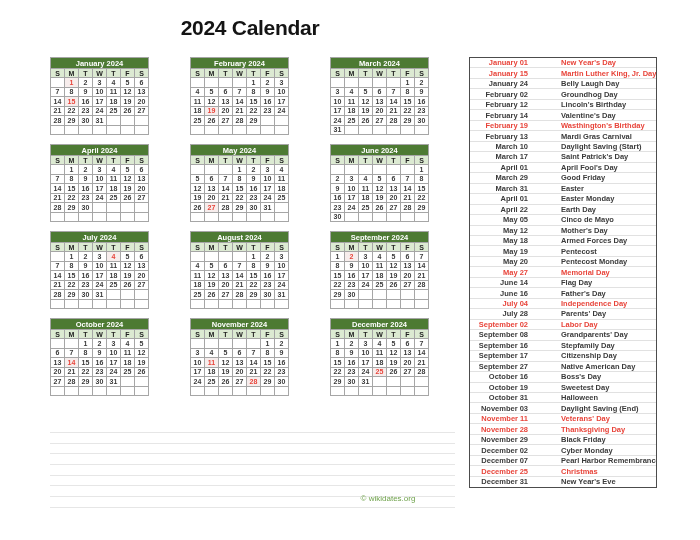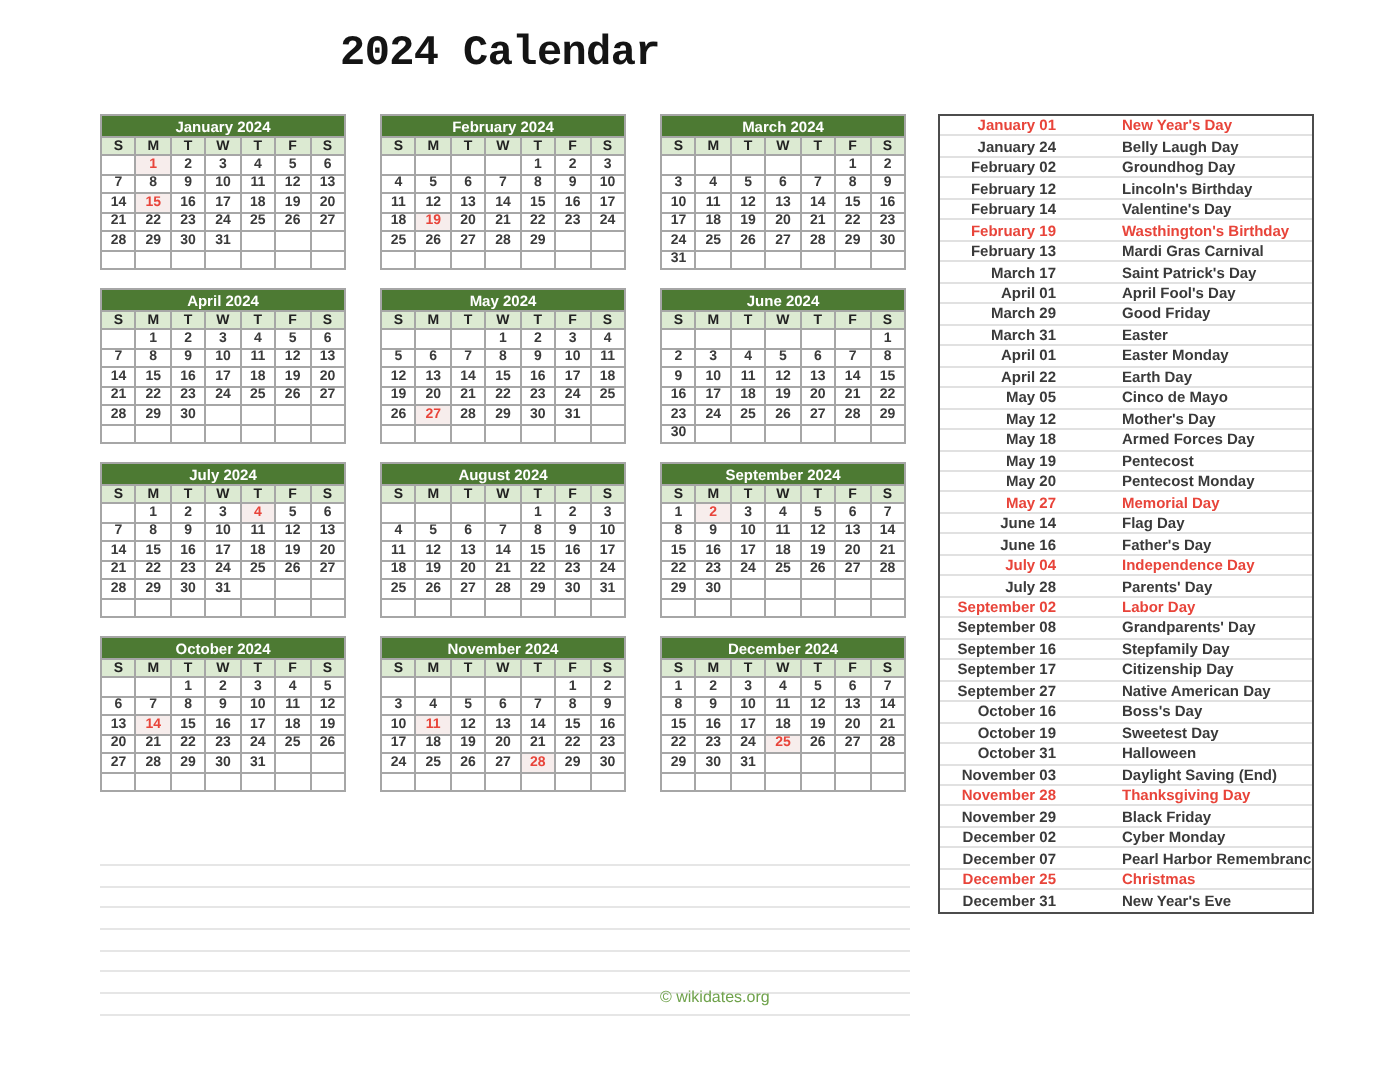--- a/index.html
+++ b/index.html
@@ -1,22 +1,22 @@
 <!DOCTYPE html>
 <html style="--header-green: #4d7a33; --dow-green: #dcead2; --red: #e8443a; --red-bg: #f7edec; --border-dark: #414141; --footer-green: #6fa24b;"><head>
 <meta charset="utf-8">
 <style>
   * { margin:0; padding:0; box-sizing:border-box; }
   html,body { width:700px; height:540px; background:#ffffff; overflow:hidden;
     font-family:"Liberation Sans", sans-serif; position:relative; }
   .title { position:absolute; top:16px; left:0; width:500px; text-align:center;
-    font-size:21px; font-weight:bold; color:#141414; letter-spacing:-0.3px;font-family:Liberation Mono, monospace; }
+    font-size:21px; font-weight:bold; color:#141414; letter-spacing:-0.3px; }
   .months { position:absolute; left:50px; top:57px;
     display:grid; grid-template-columns:repeat(3,123px); column-gap:17px; row-gap:9px; }
-  table.month { border-collapse:collapse; width:123px; table-layout:fixed;
+  table.month { border-collapse:collapse; width:99px; table-layout:fixed;
     border:1.5px solid var(--border-dark); }
   table.month th, table.month td { border:1px solid #a6a6a6; text-align:center;
     overflow:hidden; white-space:nowrap; }
   th.mh { background:var(--header-green); color:#ffffff; font-size:7.5px;
     font-weight:bold; height:11px; border:1px solid var(--border-dark); }
   tr.dow th { background:var(--dow-green); color:#222; font-size:7px;
     font-weight:bold; height:9px; }
   tbody td { background:#fff; color:#3a3a3a; font-size:7px; font-weight:bold; height:9.5px; }
   tbody td.red { color:var(--red); background:var(--red-bg); }
   .holidays { position:absolute; left:469px; top:57px; width:188px;
@@ -27,21 +27,21 @@
   .hdate { width:58px; text-align:right; font-size:7.5px; font-weight:bold;
     color:#3a3a3a; margin-right:11px; flex:0 0 auto; }
   .hname { flex:1; text-align:left; font-size:7.5px; font-weight:bold;
     color:#3a3a3a; white-space:nowrap; overflow:hidden;padding-left:22px; }
   .hrow.red .hdate, .hrow.red .hname { color:var(--red); }
   .rules div { position:absolute; left:50px; width:405px; height:1px; background:#e6e6e6; }
   .rules div:nth-child(1){top:432px} .rules div:nth-child(2){top:443px}
   .rules div:nth-child(3){top:453px} .rules div:nth-child(4){top:464px}
   .rules div:nth-child(5){top:475px} .rules div:nth-child(6){top:485px}
   .rules div:nth-child(7){top:496px} .rules div:nth-child(8){top:507px}
-  .footer { position:absolute; left:330px; top:494px; width:116px; text-align:left;
+  .footer { position:absolute; left:330px; top:494px; width:116px; text-align:center;
     font-size:8px; color:var(--footer-green); }
 </style>
 </head>
 <body>
 
 <div class="title">2024 Calendar</div>
 
 <div class="months" id="months">
   <table class="month">
     <thead>
@@ -919,20 +919,24 @@
       </tbody>
   </table>
 </div>
 
 <div class="holidays" id="holidays">
   <div class="hrow red">
     <span class="hdate">January 01</span>
     <span class="hname">New Year's Day</span>
   </div>
 
+  <div class="hrow red">
+    <span class="hdate">January 15</span>
+    <span class="hname">Martin Luther King, Jr. Day</span>
+  </div>
 
   <div class="hrow">
     <span class="hdate">January 24</span>
     <span class="hname">Belly Laugh Day</span>
   </div>
 
   <div class="hrow">
     <span class="hdate">February 02</span>
     <span class="hname">Groundhog Day</span>
   </div>
@@ -950,20 +954,24 @@
   <div class="hrow red">
     <span class="hdate">February 19</span>
     <span class="hname">Wasthington's Birthday</span>
   </div>
 
   <div class="hrow">
     <span class="hdate">February 13</span>
     <span class="hname">Mardi Gras Carnival</span>
   </div>
 
+  <div class="hrow">
+    <span class="hdate">March 10</span>
+    <span class="hname">Daylight Saving (Start)</span>
+  </div>
 
   <div class="hrow">
     <span class="hdate">March 17</span>
     <span class="hname">Saint Patrick's Day</span>
   </div>
 
   <div class="hrow">
     <span class="hdate">April 01</span>
     <span class="hname">April Fool's Day</span>
   </div>
@@ -1078,20 +1086,24 @@
   <div class="hrow">
     <span class="hdate">October 31</span>
     <span class="hname">Halloween</span>
   </div>
 
   <div class="hrow">
     <span class="hdate">November 03</span>
     <span class="hname">Daylight Saving (End)</span>
   </div>
 
+  <div class="hrow red">
+    <span class="hdate">November 11</span>
+    <span class="hname">Veterans' Day</span>
+  </div>
 
   <div class="hrow red">
     <span class="hdate">November 28</span>
     <span class="hname">Thanksgiving Day</span>
   </div>
 
   <div class="hrow">
     <span class="hdate">November 29</span>
     <span class="hname">Black Friday</span>
   </div>

